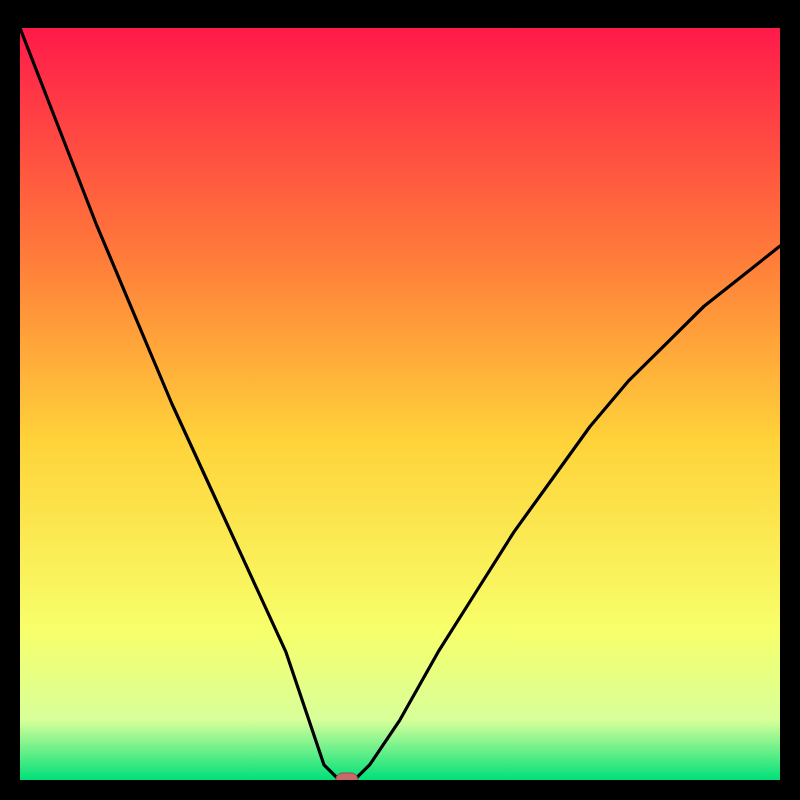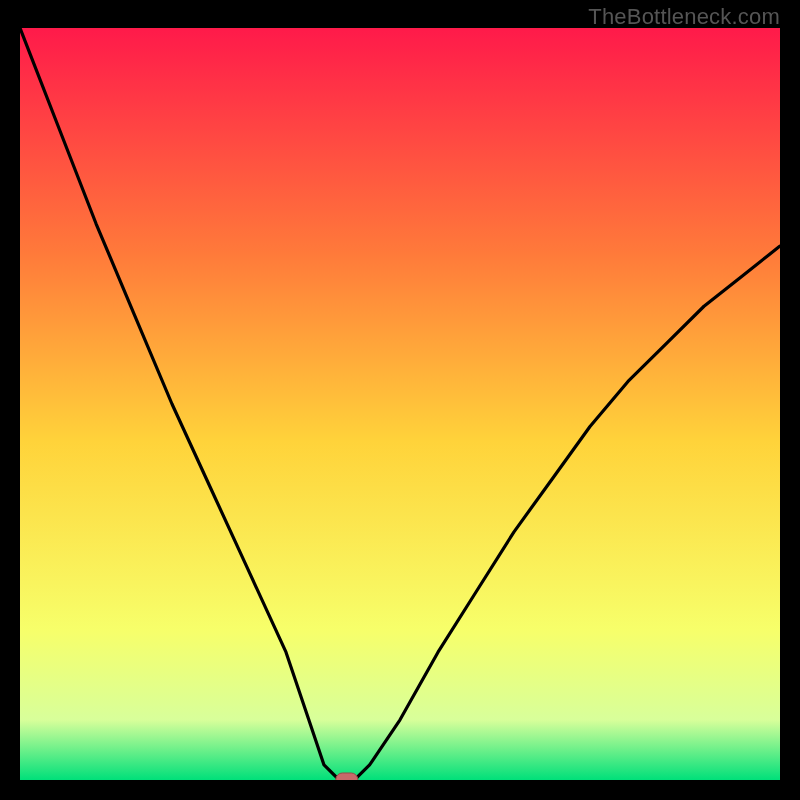--- a/index.html
+++ b/index.html
@@ -35,21 +35,20 @@
     height: 752px;
   }
   .plot svg {
     display: block;
   }
 </style>
 </head>
 <body>
 
 <div class="frame">
-  <div class="watermark">TheBottleneck.com</div>
   <div class="plot">
     <svg id="chart-svg" width="760" height="752" viewBox="0 0 760 752">
         <defs>
           <linearGradient id="bg" x1="0" y1="0" x2="0" y2="1">
             <stop offset="0%" stop-color="#ff1a4a"></stop>
             <stop offset="30%" stop-color="#ff7a3a"></stop>
             <stop offset="55%" stop-color="#ffd33a"></stop>
             <stop offset="80%" stop-color="#f7ff6a"></stop>
             <stop offset="92%" stop-color="#d8ff9a"></stop>
             <stop offset="100%" stop-color="#00e07a"></stop>

